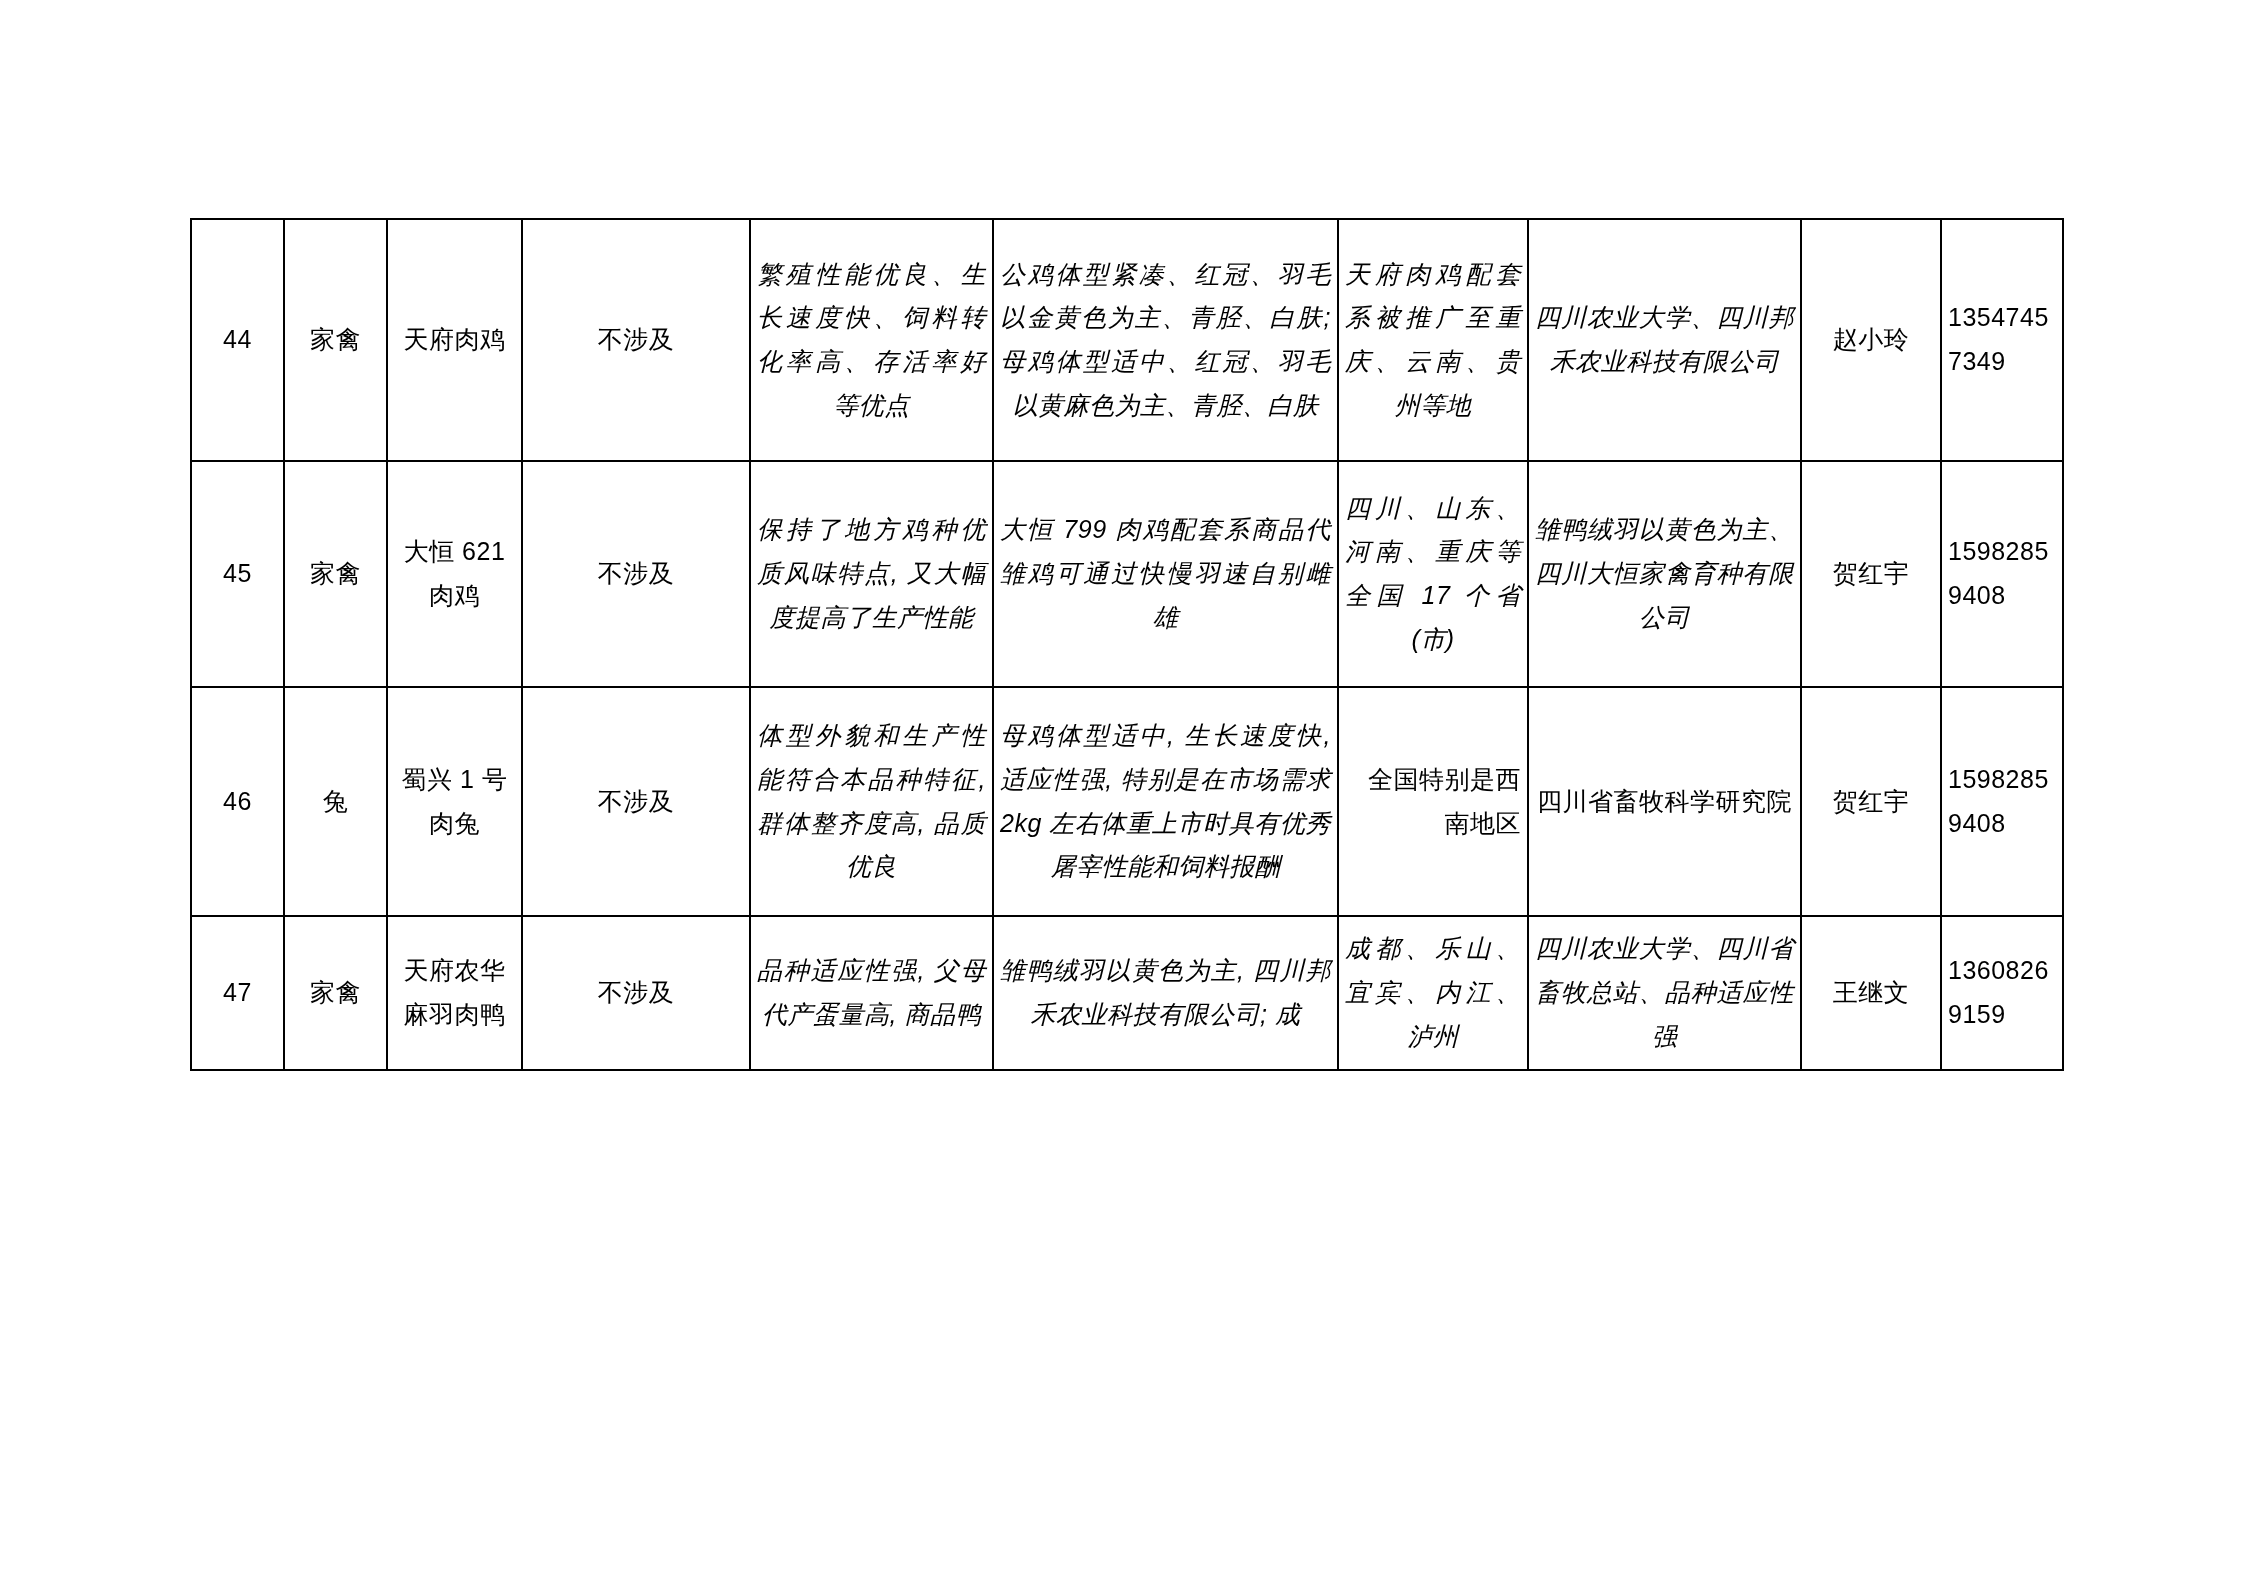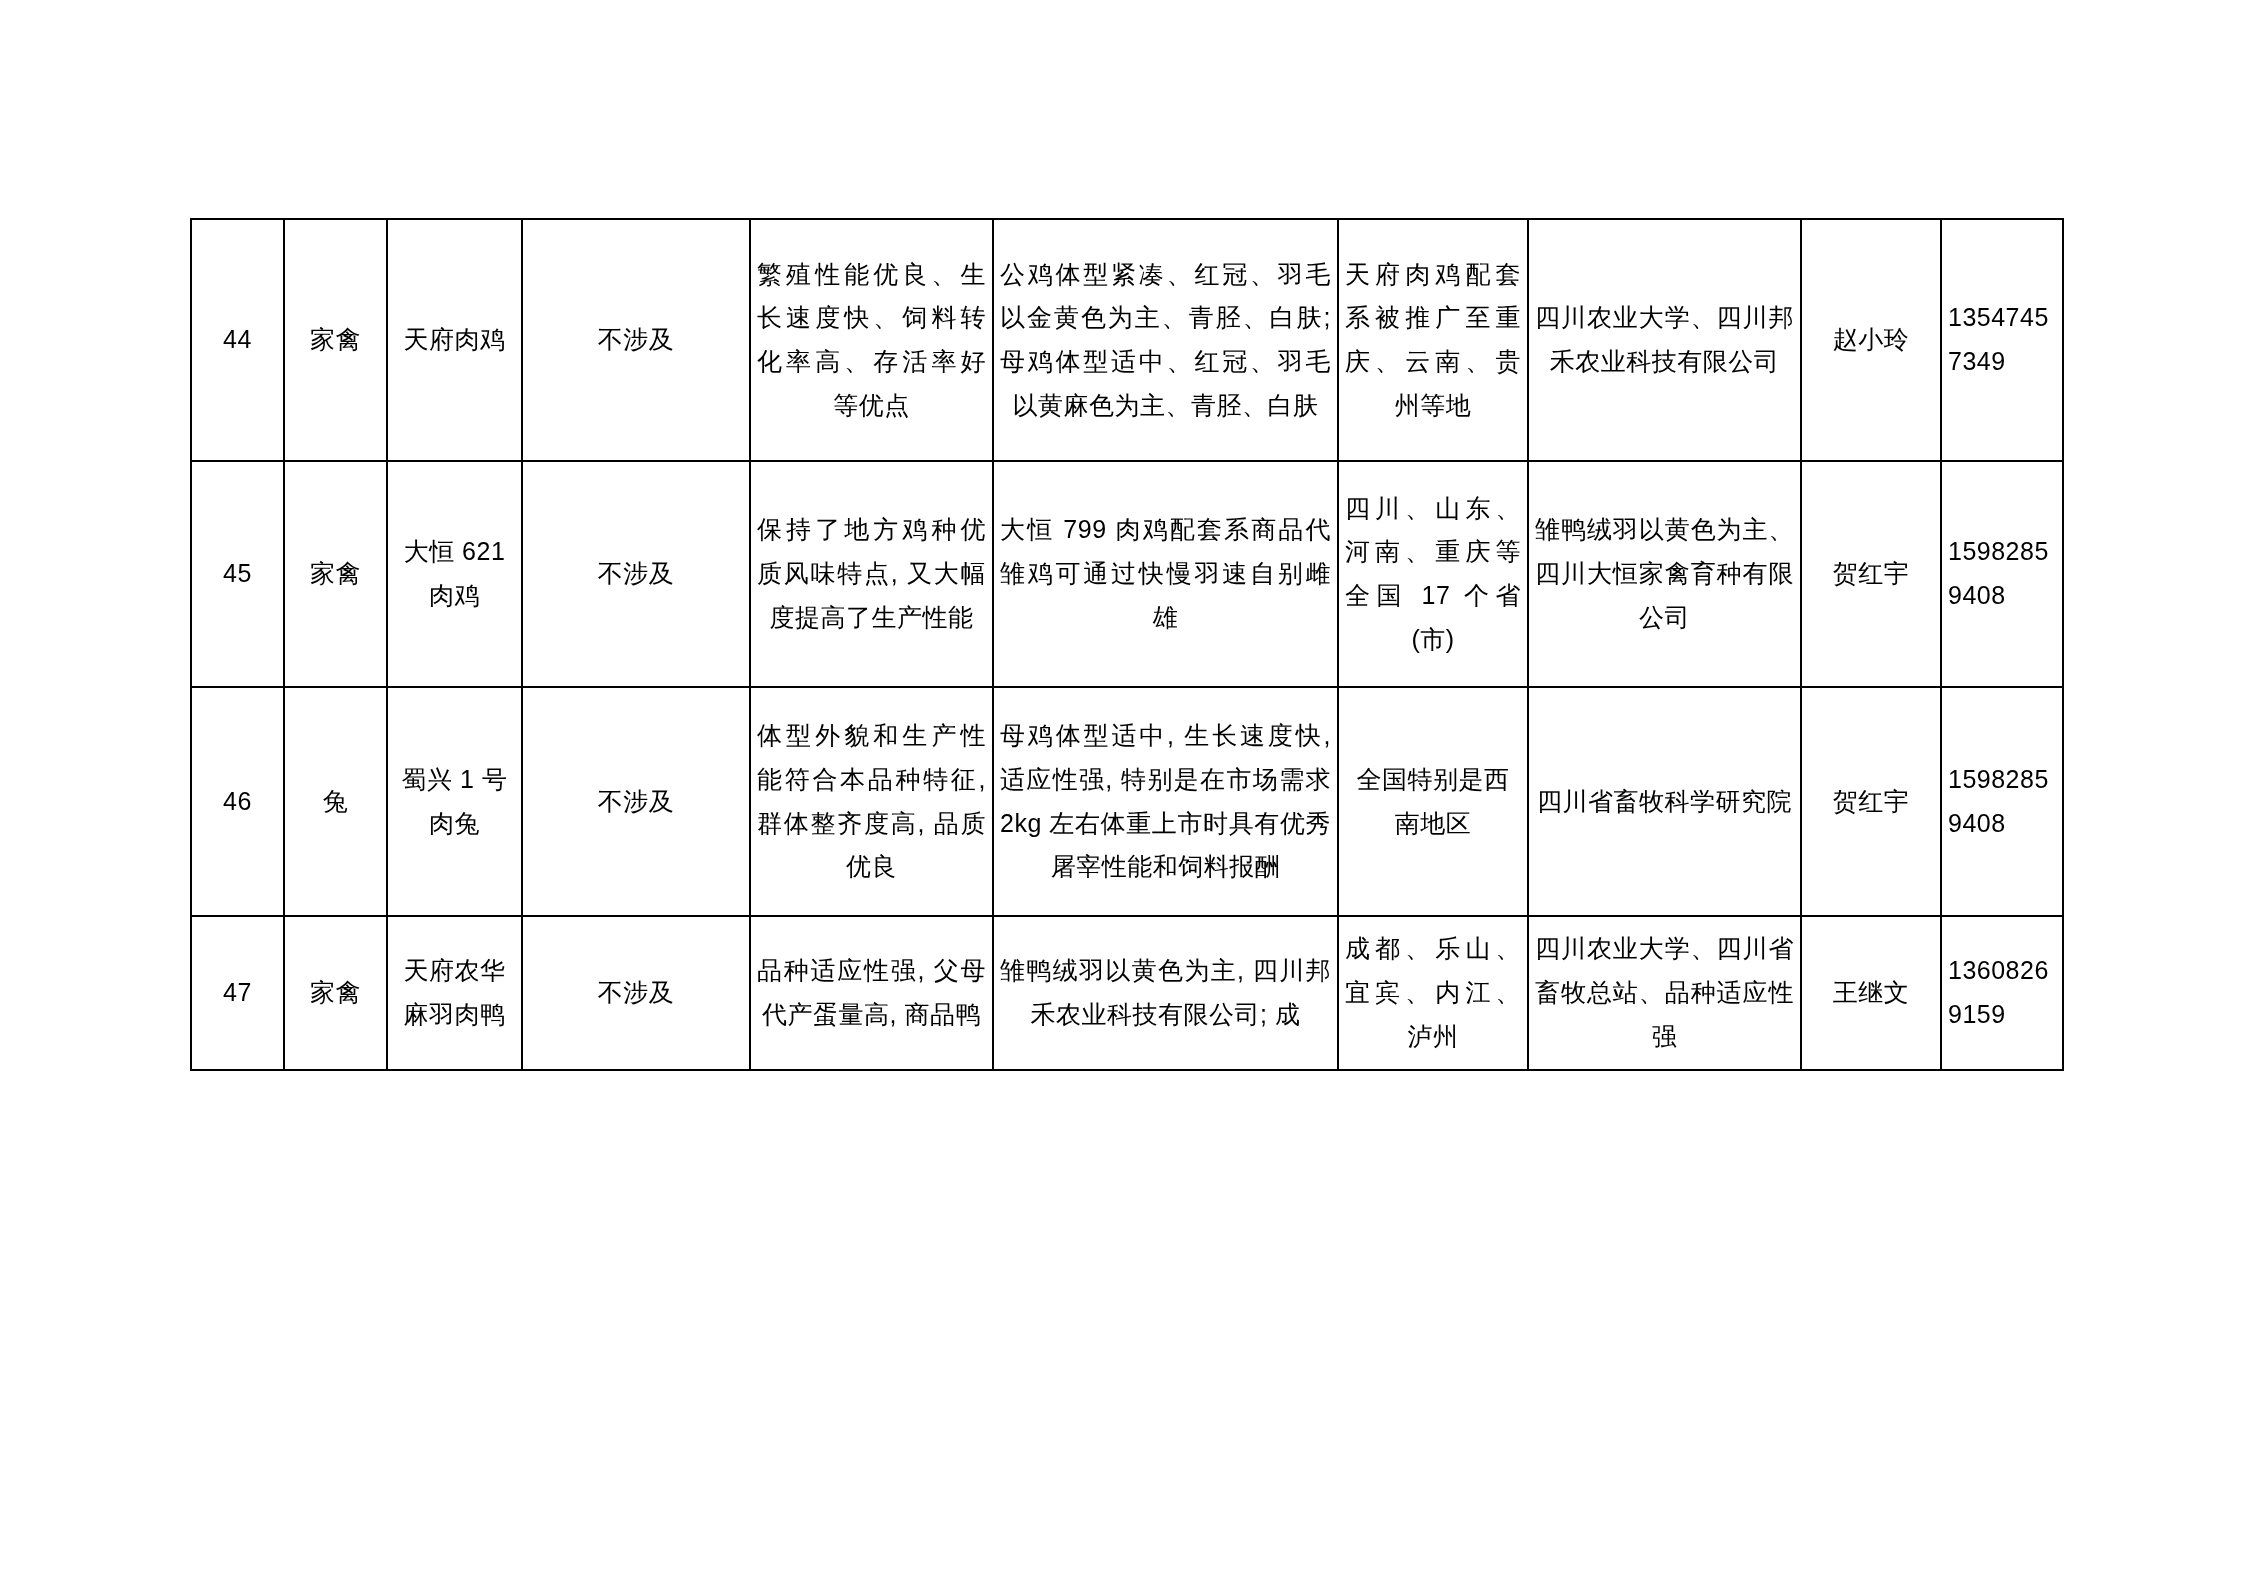--- a/index.html
+++ b/index.html
@@ -46,23 +46,24 @@
   col.c-person  { width: 140px; }
   col.c-phone   { width: 122px; }
 
   .cell-center {
     text-align: center;
     border-radius: 6px;
   }
   .cell-justify {
     text-align: justify;
     text-align-last: center;
+    font-style: italic;
   }
   .cell-left {
-    text-align: center;
+    text-align: right;
   }
   td.tall { height: 228px; }
   td.tall-45 { height: 212px; }
   td.tall-46 { height: 215px; }
   td.tall-47 { height: 140px; }
   .desc-cell {
     font-size: 24px;
     line-height: 1.8;
   }
   .feature-cell {

